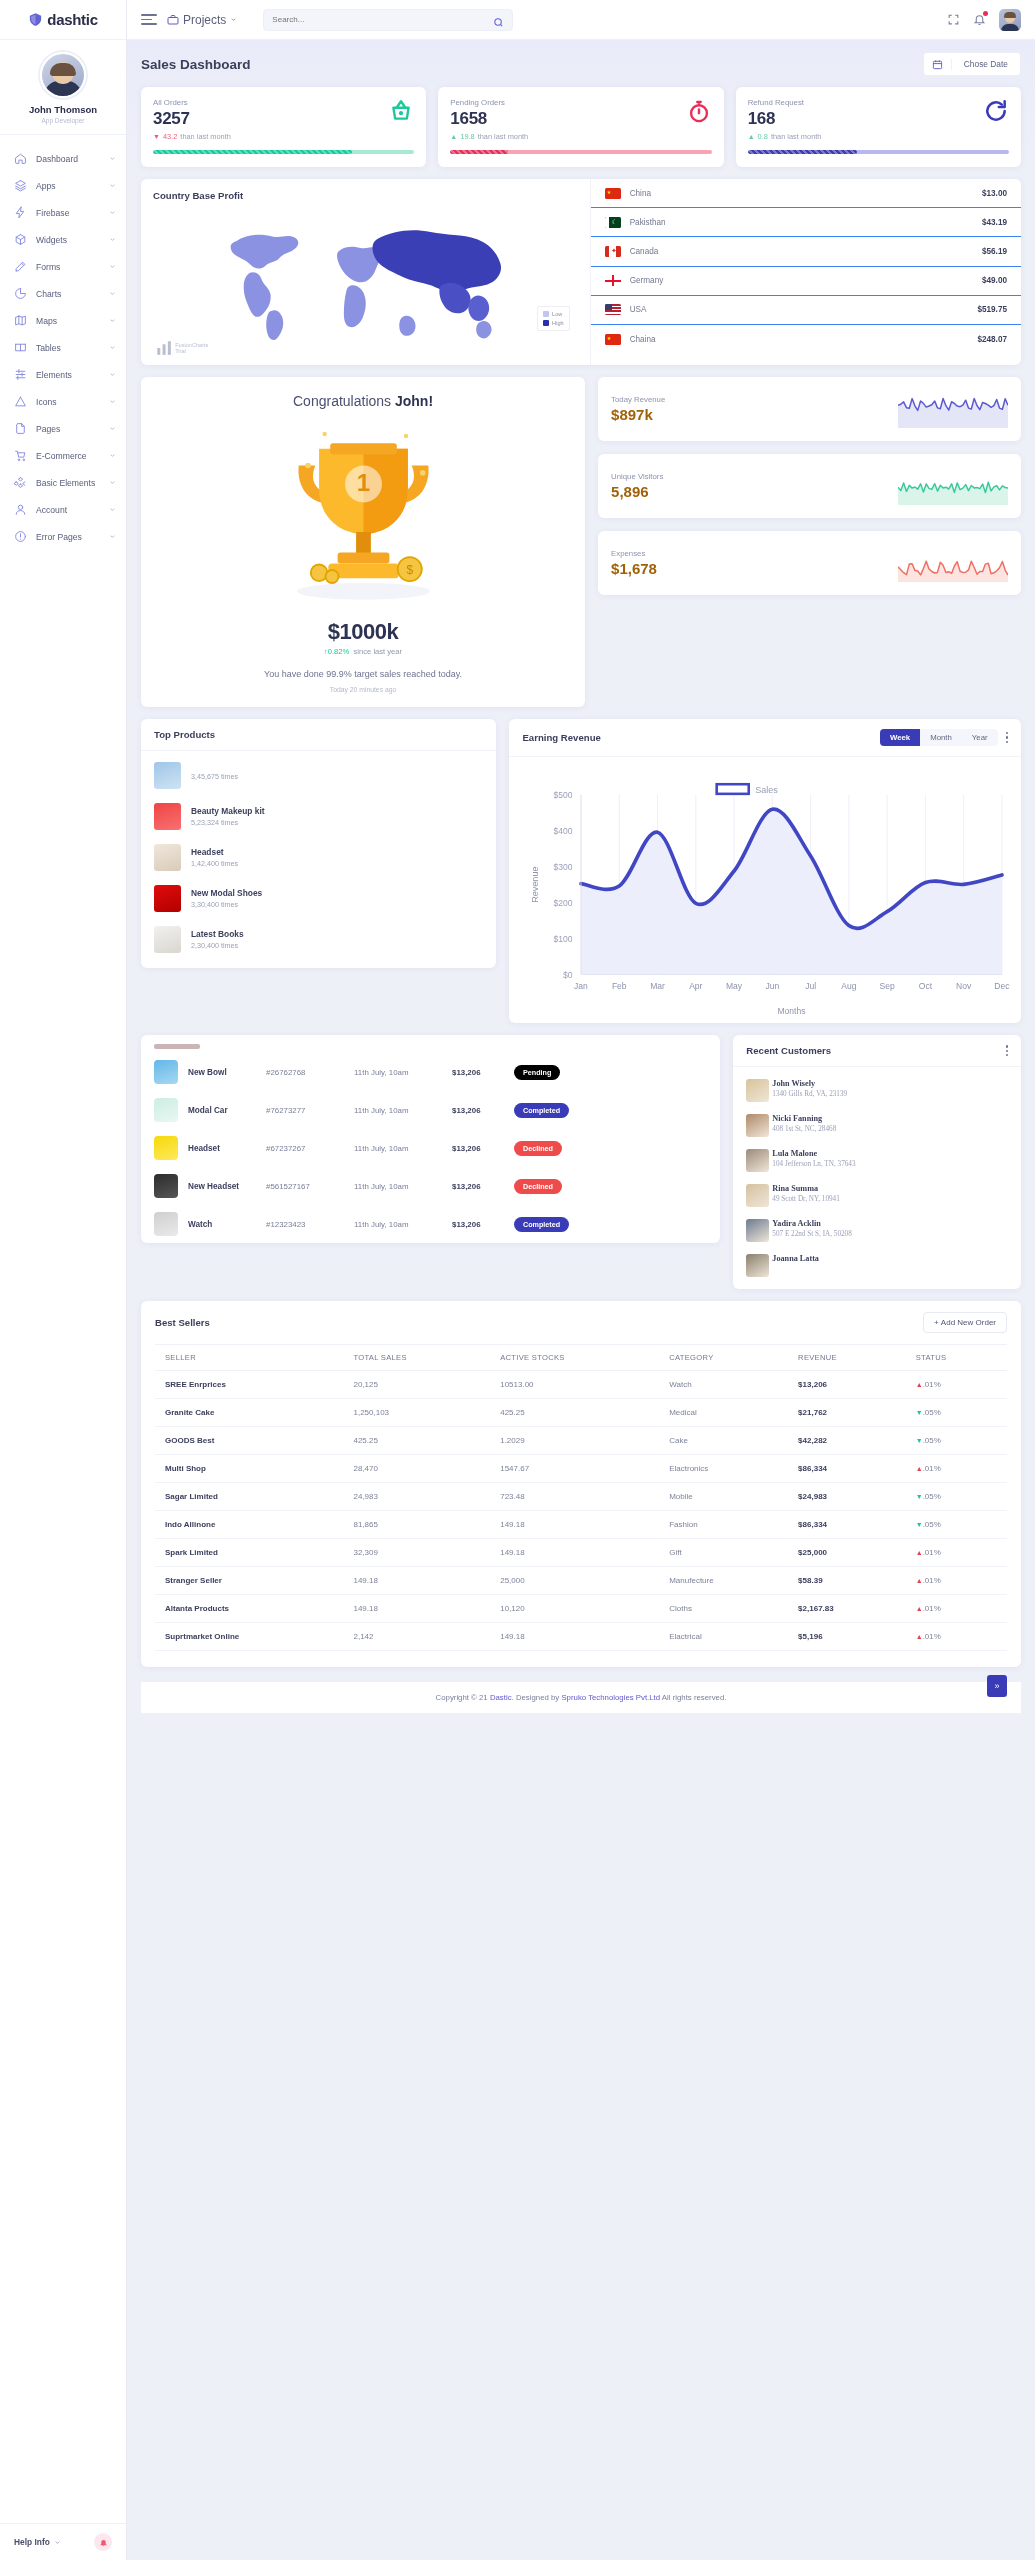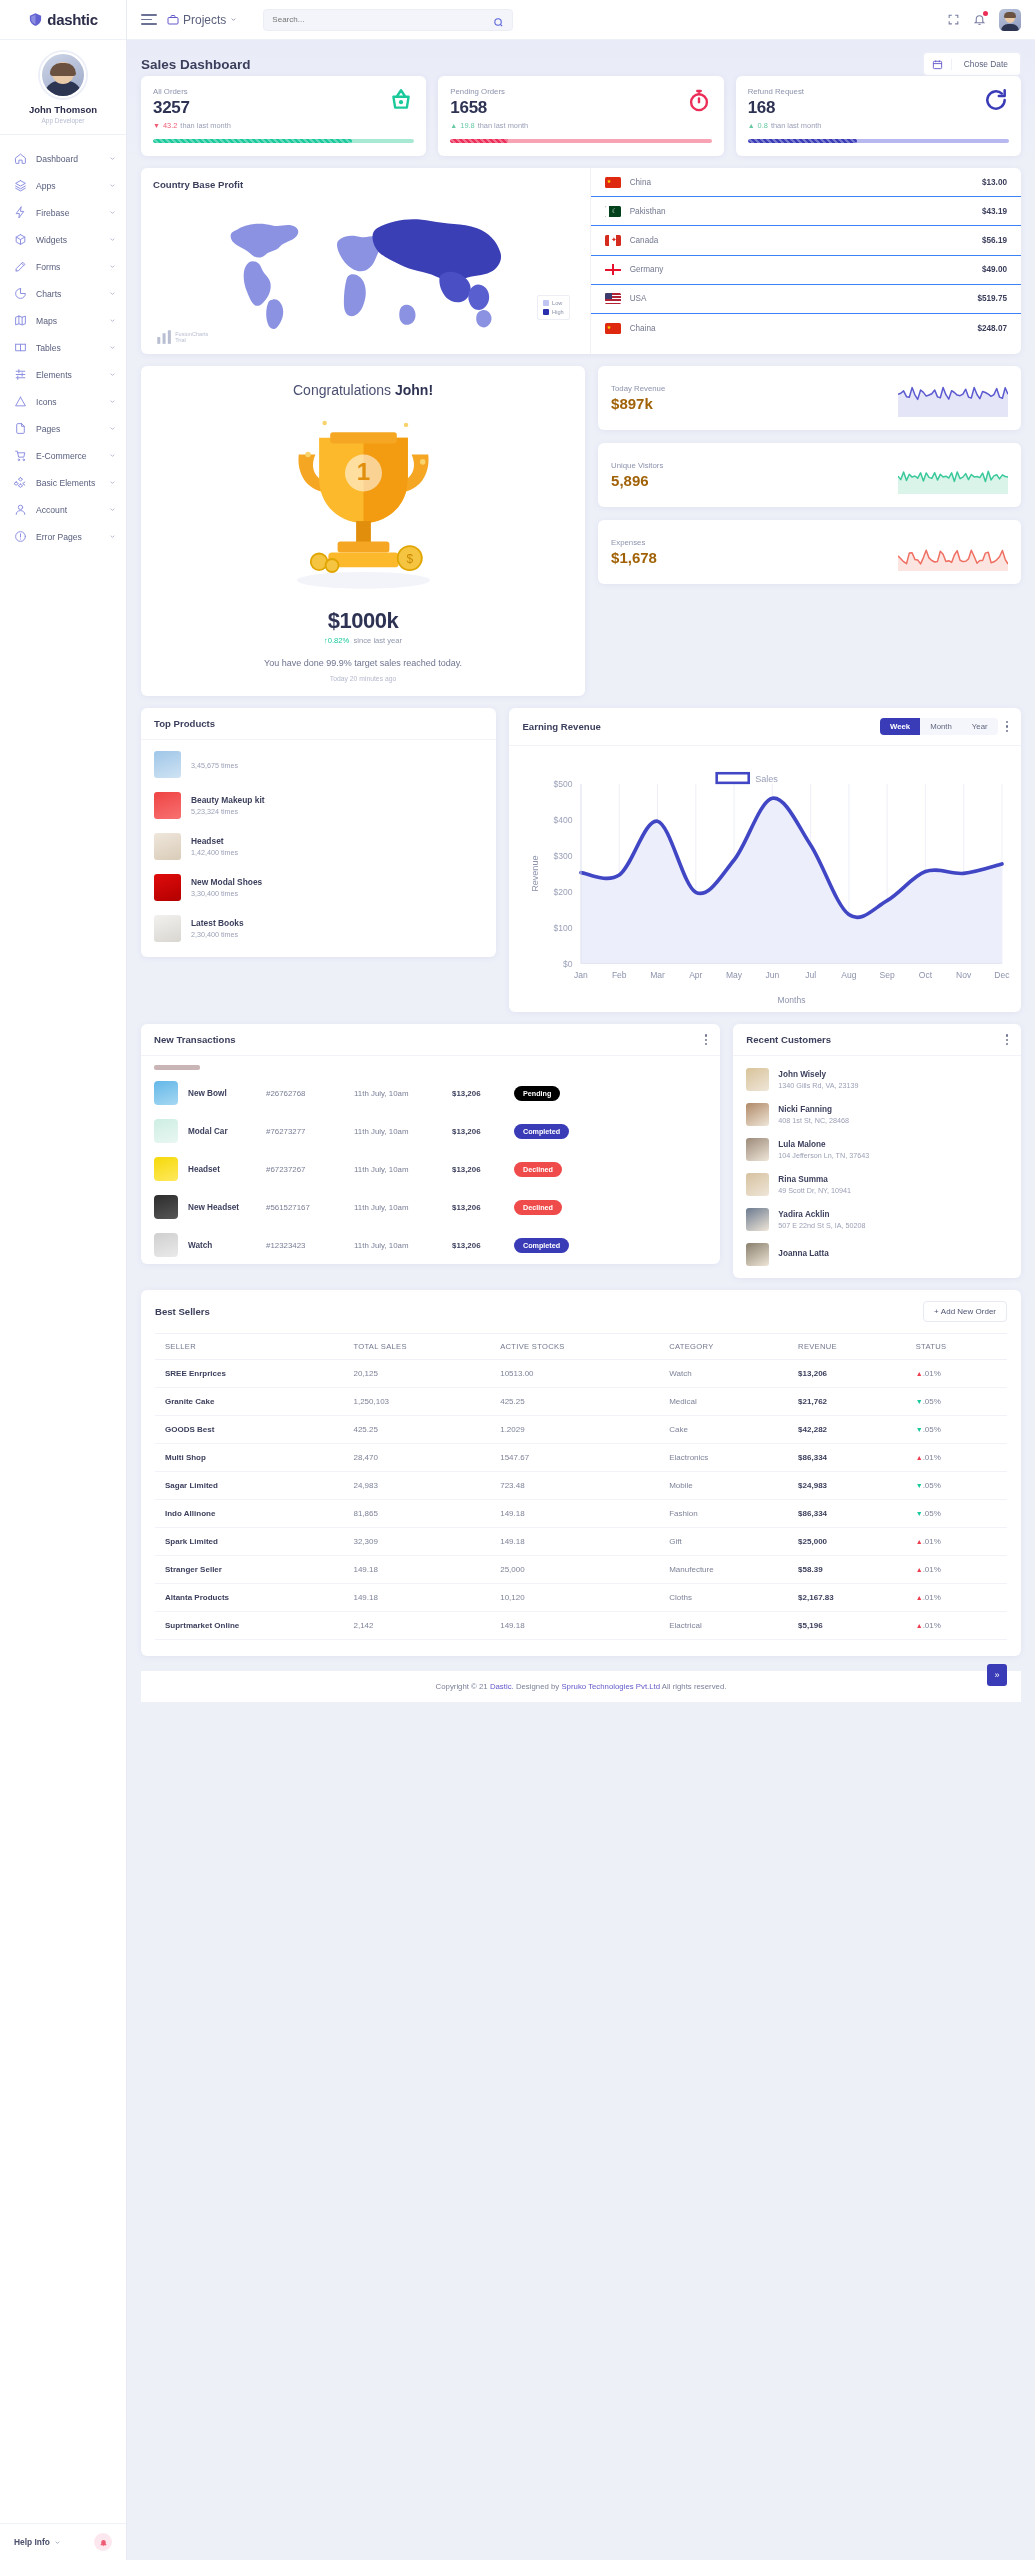--- a/index.html
+++ b/index.html
@@ -65,21 +65,21 @@
                 background:linear-gradient(150deg,#b8c2da,#8f9cbe); cursor:pointer; }
   .top-avatar .f { position:absolute; left:50%; top:44%; transform:translate(-50%,-50%);
                    width:10px; height:10px; border-radius:50%; background:#e8c9a8; }
   .top-avatar .h { position:absolute; left:50%; top:18%; transform:translateX(-50%);
                    width:12px; height:6px; border-radius:6px 6px 2px 2px; background:#6b5240; }
   .top-avatar .b { position:absolute; left:50%; bottom:0; transform:translateX(-50%);
                    width:18px; height:7px; border-radius:9px 9px 0 0; background:#2c3551; }
 
   .content { flex:1; padding:12px 14px 0; background:linear-gradient(180deg,#e9ecf8 0,#eef0f8 120px); }
 
-  .page-head { display:flex; align-items:center; justify-content:space-between; }
+  .page-head { display:flex; align-items:center; justify-content:space-between; margin-bottom:11px; }
   .page-title { font-size:13.5px; font-weight:700; color:#3b3f5c; }
   .date-btn { background:#fff; border:1px solid #eceef7; border-radius:4px; height:24px;
               display:flex; align-items:center; font-size:8.4px; color:#5d6380; cursor:pointer; }
   .date-btn .cal { padding:0 8px; border-right:1px solid #eef0f8; display:flex; align-items:center; color:#6259ca; }
   .date-btn .lbl { padding:0 12px; }
 
   .card { background:#fff; border-radius:6px; box-shadow:0 1px 6px rgba(92,104,168,.09); }
   .grid3 { display:grid; grid-template-columns:1fr 1fr 1fr; gap:12px; margin-bottom:12px; }
   .stat { padding:11px 12px 13px; position:relative; }
   .stat-label { font-size:7.8px; color:#8d93ad; }
@@ -153,21 +153,21 @@
   
   .row-tx { display:grid; grid-template-columns:1.45fr .72fr; gap:13px; margin-bottom:12px; align-items:start; }
   .tx { display:flex; align-items:center; padding:7px 13px; font-size:7.9px; color:#7a7f97; }
   .tx-img { width:24px; height:24px; border-radius:4px; flex-shrink:0; margin-right:10px; }
   .tx-name { width:78px; font-weight:700; color:#3b3f5c; font-size:8.2px; }
   .tx-id { width:88px; }
   .tx-date { width:98px; }
   .tx-amt { width:62px; font-weight:700; color:#3b3f5c; }
   .badge { padding:3px 9px; border-radius:10px; color:#fff; font-size:7.2px; font-weight:700; white-space:nowrap; }
   .tx-skel { height:5px; width:46px; background:#c9b5b5; border-radius:2px; margin:9px 0 4px 13px; }
-  .cust { display:flex; align-items:center; gap:9px; padding:6px 13px; }
+  .cust { display:flex; gap:3px; padding:6px 13px;font-family:Liberation Serif, serif; }
   .cust-img { width:23px; height:23px; border-radius:3px; flex-shrink:0; }
   .cust-name { font-size:8.2px; font-weight:700; color:#3b3f5c; }
   .cust-addr { font-size:7.2px; color:#9ba0b6; margin-top:2px; }
 
   
   .bs-head { padding:11px 14px; display:flex; align-items:center; justify-content:space-between; }
   .add-btn { border:1px solid #e7e9f3; background:#fff; border-radius:4px; padding:5px 10px;
              font-size:8px; color:#4e5473; cursor:pointer; }
   table { width:100%; border-collapse:collapse; }
   th { text-align:left; font-size:7.6px; font-weight:400; color:#73788f; letter-spacing:.3px;
@@ -825,28 +825,20 @@
     <text x="221" y="26" font-size="8.5" fill="#9aa0b8" font-family="Liberation Sans, sans-serif">Sales</text>
     <text x="255" y="233" font-size="8" fill="#8d93ad" text-anchor="middle" font-family="Liberation Sans, sans-serif">Months</text>
     <text x="18" y="112" font-size="8.5" fill="#8d93ad" text-anchor="middle" transform="rotate(-90 18 112)" font-family="Liberation Sans, sans-serif">Revenue</text>
               </svg>
           </div>
         </div>
       </div>
 
       <div class="row-tx">
         <div class="card" style="overflow:hidden">
-          <div class="card-head">
-            <span class="card-title">New Transactions</span>
-            <span class="dots">
-                <i></i>
-                <i></i>
-                <i></i>
-              </span>
-          </div>
           <div class="tx-skel"></div>
           <div id="txs">
   <div class="tx">
     <span class="tx-img" style="background:linear-gradient(160deg,#63b7e8,#a6d8f2)"></span>
     <span class="tx-name">New Bowl</span>
     <span class="tx-id">#26762768</span>
     <span class="tx-date">11th July, 10am</span>
     <span class="tx-amt">$13,206</span>
     <span class="badge" style="background:#000000">Pending</span>
   </div>

